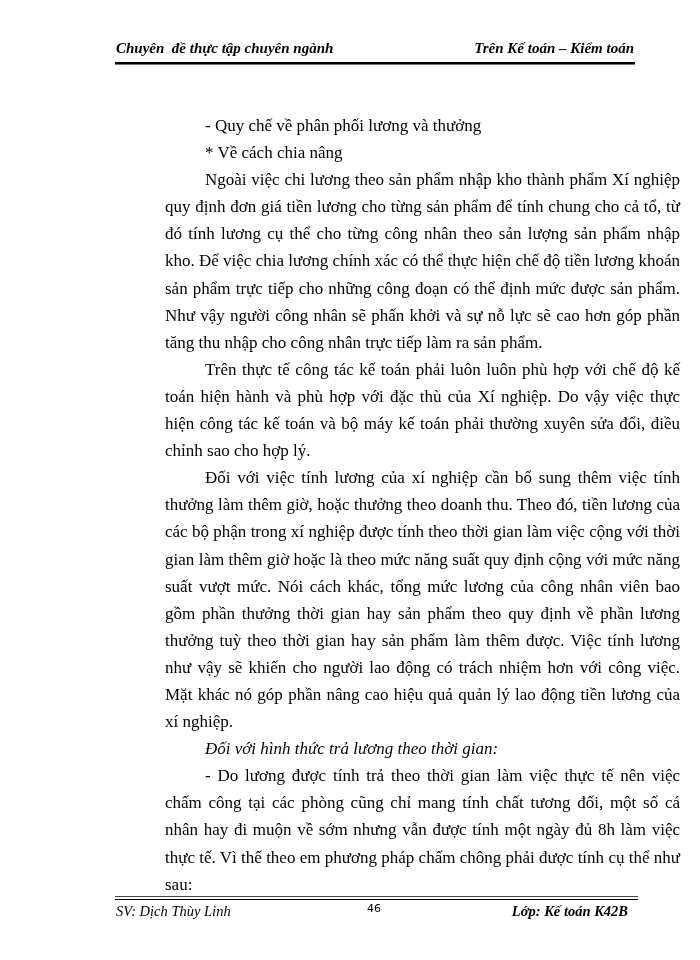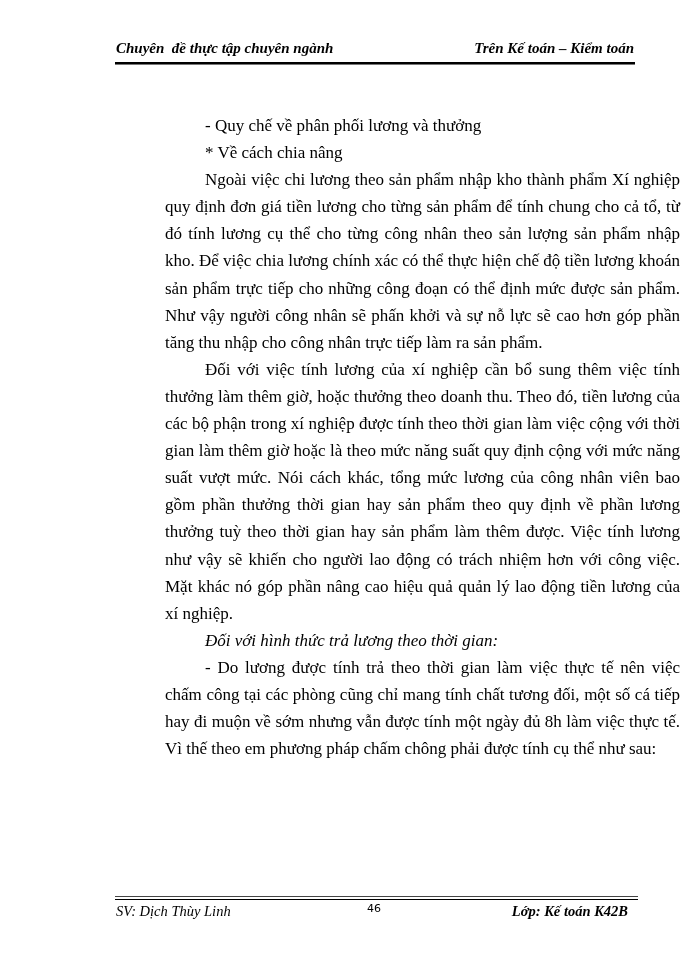--- a/index.html
+++ b/index.html
@@ -132,23 +132,24 @@
   <div class="header">
     <span class="header-left">Chuyên  đề thực tập chuyên ngành</span>
     <span class="header-right">Trên Kế toán – Kiểm toán</span>
   </div>
   <div class="header-rule2"></div>
 
   <div class="body-text">
     <p>- Quy chế về phân phối lương và thưởng</p>
     <p>* Về cách chia nâng</p>
     <p>Ngoài việc chi lương theo sản phẩm nhập kho thành phẩm Xí nghiệp quy định đơn giá tiền lương cho từng sản phẩm để tính chung cho cả tổ, từ đó tính lương cụ thể cho từng công nhân theo sản lượng sản phẩm nhập kho. Để việc chia lương chính xác có thể thực hiện chế độ tiền lương khoán sản phẩm trực tiếp cho những công đoạn có thể định mức được sản phẩm. Như vậy người công nhân sẽ phấn khởi và sự nỗ lực sẽ cao hơn góp phần tăng thu nhập cho công nhân trực tiếp làm ra sản phẩm.</p>
+    <p>Trên thực tế công tác kế toán phải luôn luôn phù hợp với chế độ kế toán hiện hành và phù hợp với đặc thù của Xí nghiệp. Do vậy việc thực hiện công tác kế toán và bộ máy kế toán phải thường xuyên sửa đổi, điều chỉnh sao cho hợp lý.</p>
     <p>Đối với việc tính lương của xí nghiệp cần bổ sung thêm việc tính thưởng làm thêm giờ, hoặc thưởng theo doanh thu. Theo đó, tiền lương của các bộ phận trong xí nghiệp được tính theo thời gian làm việc cộng với thời gian làm thêm giờ hoặc là theo mức năng suất quy định cộng với mức năng suất vượt mức. Nói cách khác, tổng mức lương của công nhân viên bao gồm phần thưởng thời gian hay sản phẩm theo quy định về phần lương thưởng tuỳ theo thời gian hay sản phẩm làm thêm được. Việc tính lương như vậy sẽ khiến cho người lao động có trách nhiệm hơn với công việc. Mặt khác nó góp phần nâng cao hiệu quả quản lý lao động tiền lương của xí nghiệp.</p>
     <p class="heading">Đối với hình thức trả lương theo thời gian:</p>
-    <p>- Do lương được tính trả theo thời gian làm việc thực tế nên việc chấm công tại các phòng cũng chỉ mang tính chất tương đối, một số cá tiếp hay đi muộn về sớm nhưng vẫn được tính một ngày đủ 8h làm việc thực tế. Vì thế theo em phương pháp chấm chông phải được tính cụ thể như sau:</p>
+    <p>- Do lương được tính trả theo thời gian làm việc thực tế nên việc chấm công tại các phòng cũng chỉ mang tính chất tương đối, một số cá nhân hay đi muộn về sớm nhưng vẫn được tính một ngày đủ 8h làm việc thực tế. Vì thế theo em phương pháp chấm chông phải được tính cụ thể như sau:</p>
   </div>
 
   <div class="footer-rule"></div>
   <div class="footer-rule2"></div>
 
   <div class="footer">
     <span class="footer-left">SV: Dịch Thùy Linh</span>
     <span class="footer-center">46</span>
     <span class="footer-right">Lớp: Kế toán K42B</span>
   </div>

